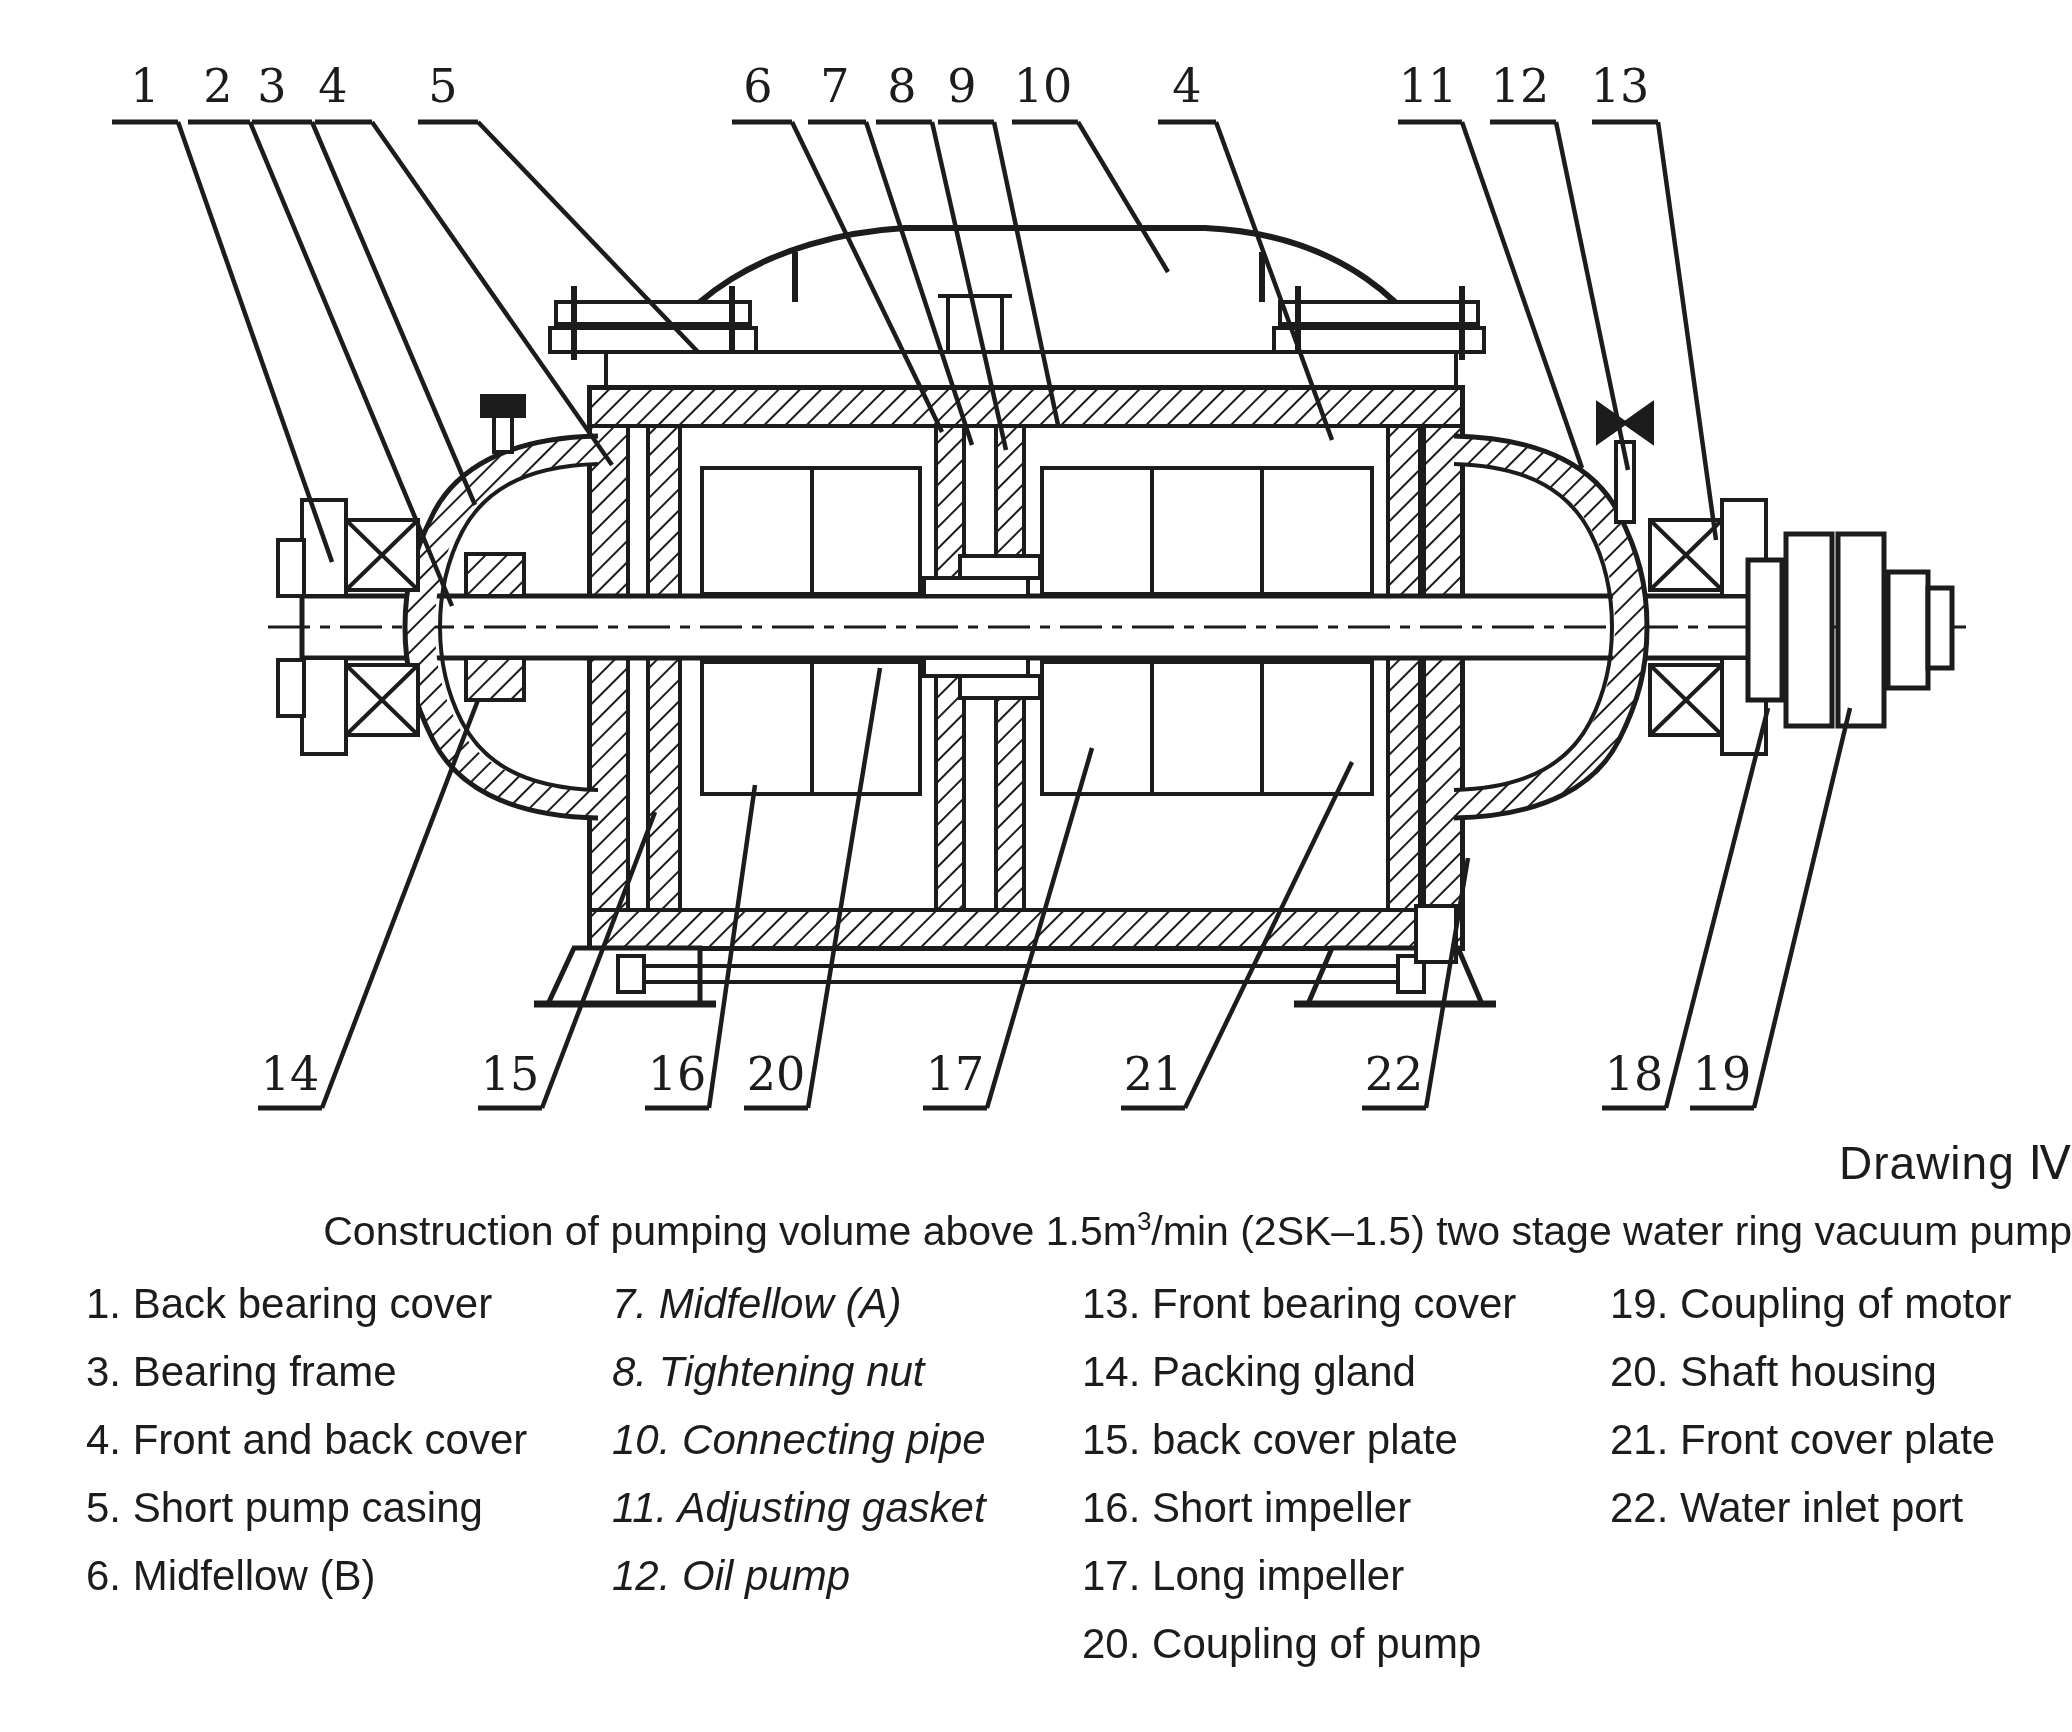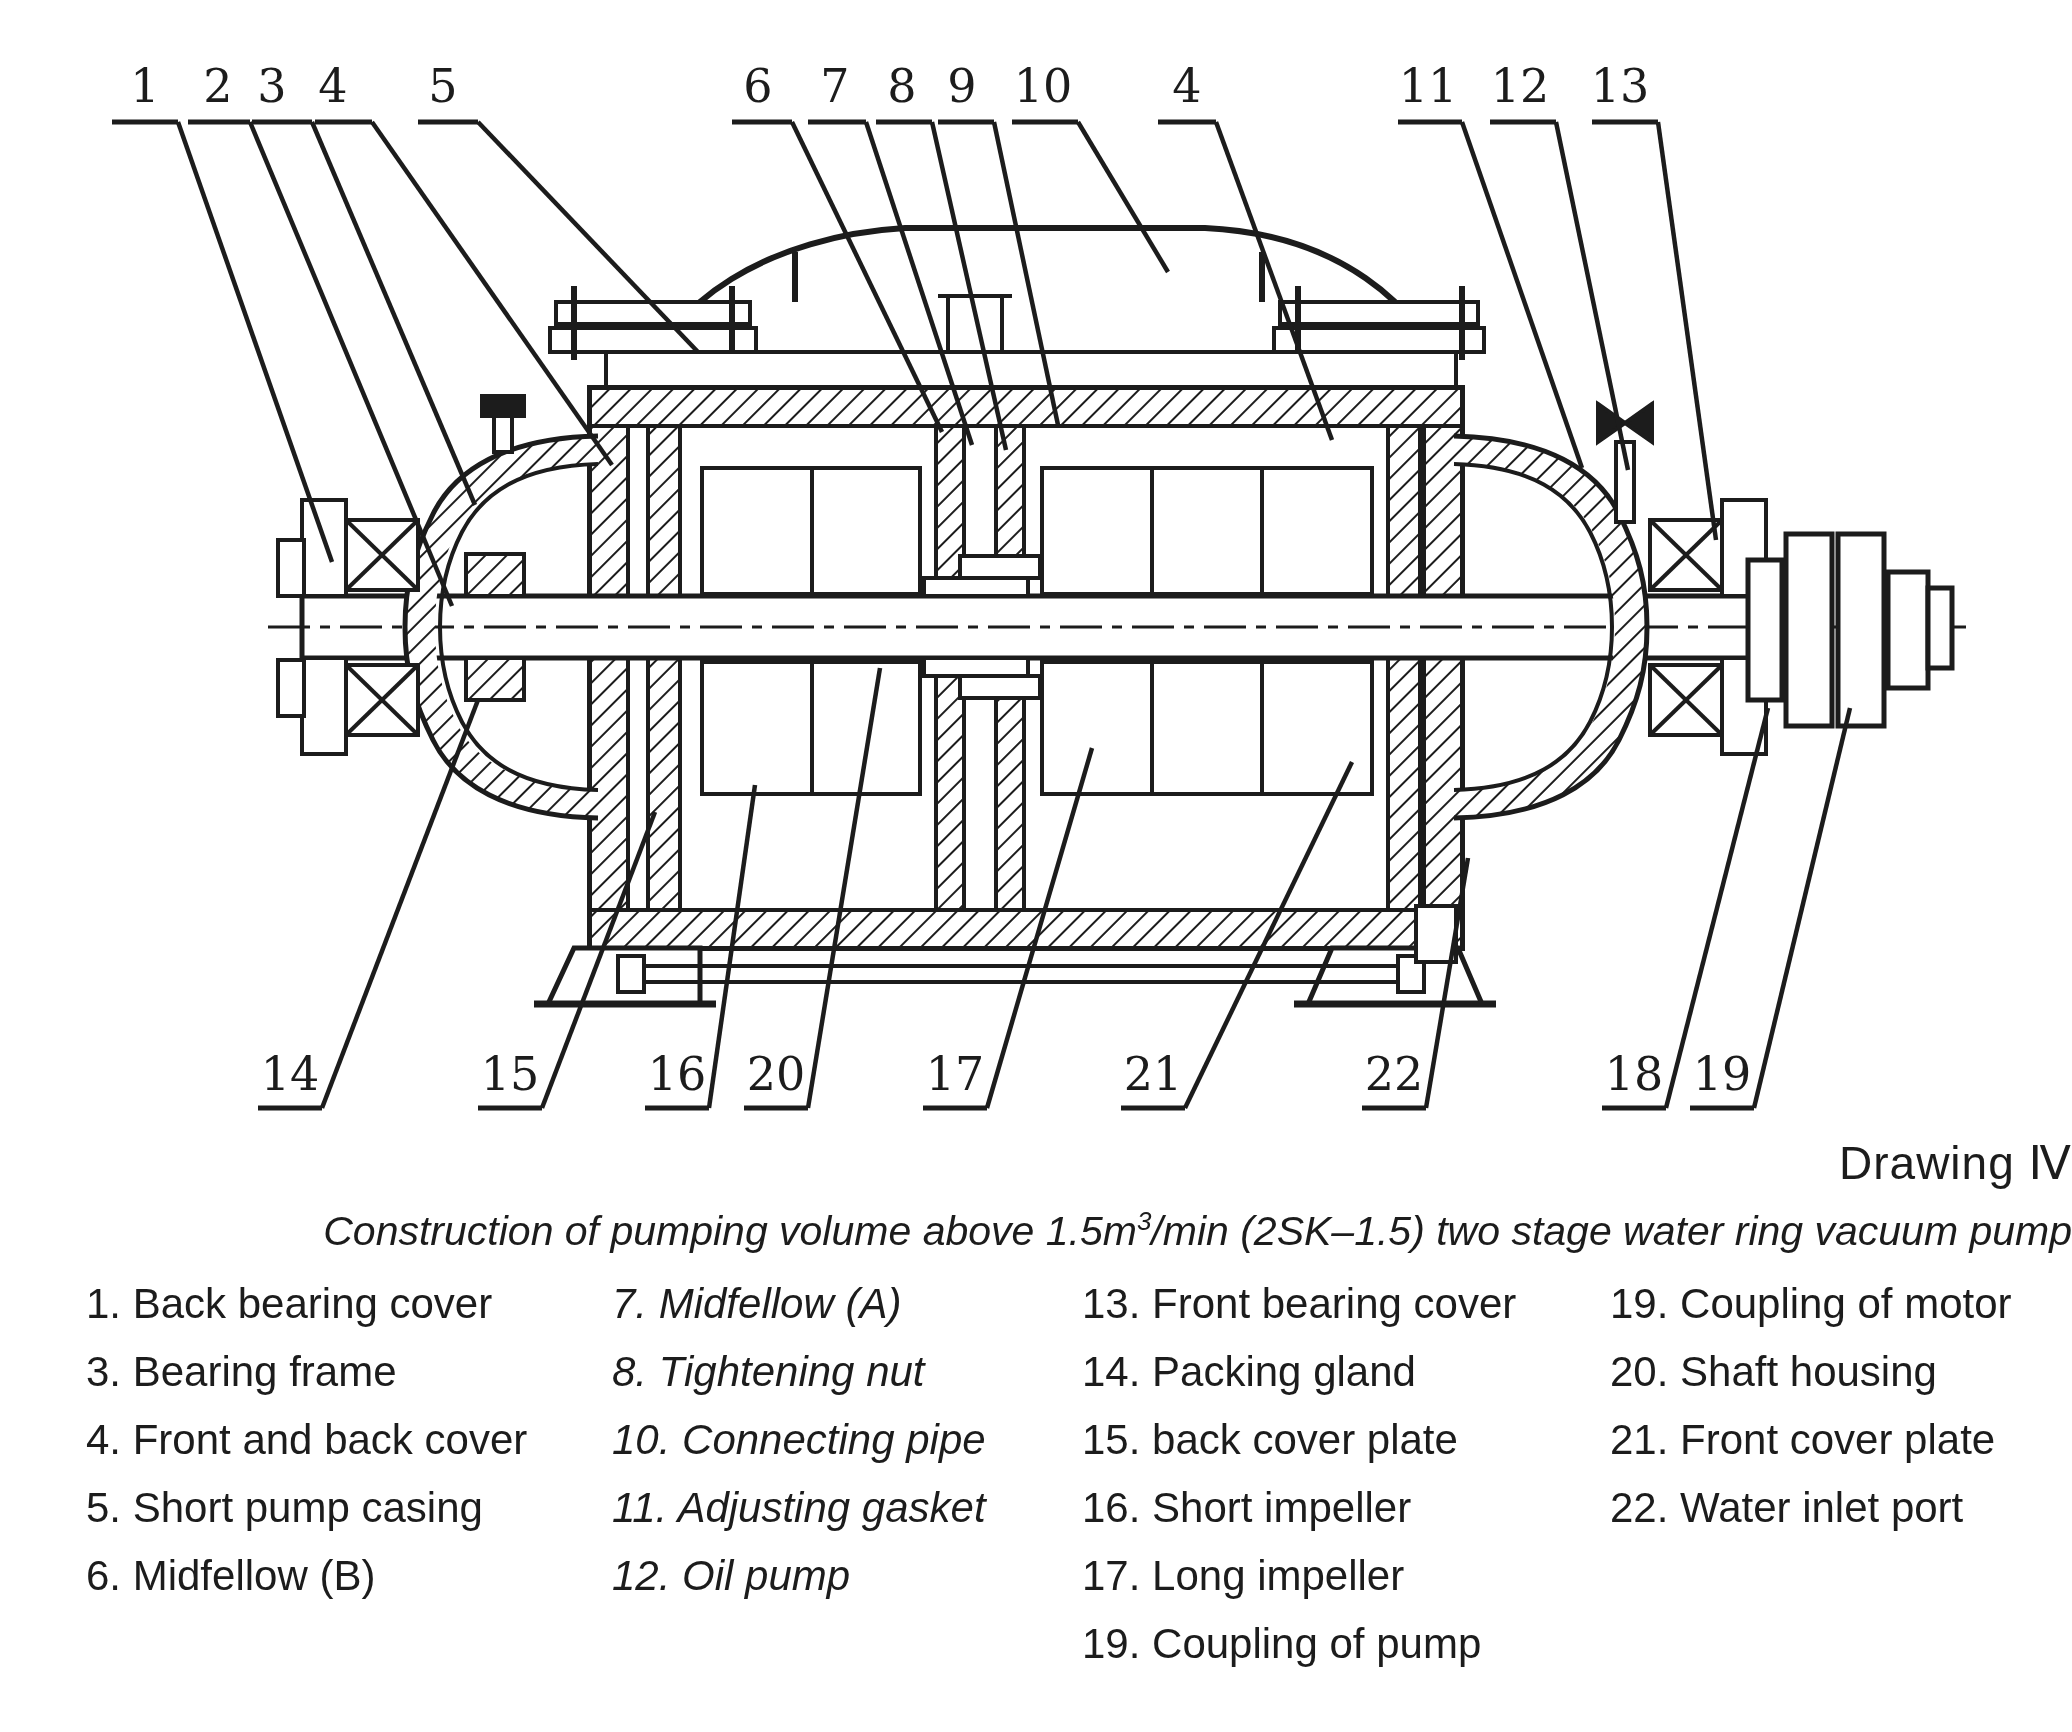--- a/index.html
+++ b/index.html
@@ -12,21 +12,21 @@
   }
   #drawing-svg { position:absolute; left:0; top:0; }
   .callout-num {
     font-family:"DejaVu Serif","Liberation Serif",serif;
     font-size:46px; font-weight:500; fill:var(--ink); text-anchor:middle;
   }
   .callout-underline { stroke:var(--ink); stroke-width:5; }
   .callout-leader { stroke:var(--ink); stroke-width:4.5; }
   #caption-block { position:absolute; left:0; top:1136px; width:2072px; text-align:right; }
   #drawing-title { font-size:46px; letter-spacing:1px; }
-  #drawing-subtitle { margin-top:16px; font-size:41px;font-style:italic; }
+  #drawing-subtitle { margin-top:16px; font-size:41px; }
   #drawing-subtitle sup { font-size:26px; }
   #legend {
     position:absolute; left:86px; top:1272px; width:1960px;
     display:flex; flex-direction:row;
   }
   .legend-col { display:flex; flex-direction:column; }
   .legend-col:nth-child(1){ width:526px; }
   .legend-col:nth-child(2){ width:470px;font-style:italic; }
   .legend-col:nth-child(3){ width:528px; }
   .legend-col:nth-child(4){ width:436px; }
@@ -289,21 +289,21 @@
         <div class="legend-item">10. Connecting pipe</div>
         <div class="legend-item">11. Adjusting gasket</div>
         <div class="legend-item">12. Oil pump</div>
       </div>
       <div class="legend-col">
         <div class="legend-item">13. Front bearing cover</div>
         <div class="legend-item">14. Packing gland</div>
         <div class="legend-item">15. back cover plate</div>
         <div class="legend-item">16. Short impeller</div>
         <div class="legend-item">17. Long impeller</div>
-        <div class="legend-item">19. Coupling of pump</div>
+        <div class="legend-item">20. Coupling of pump</div>
       </div>
       <div class="legend-col">
         <div class="legend-item">19. Coupling of motor</div>
         <div class="legend-item">20. Shaft housing</div>
         <div class="legend-item">21. Front cover plate</div>
         <div class="legend-item">22. Water inlet port</div>
       </div>
     </div>
 
 </div>

